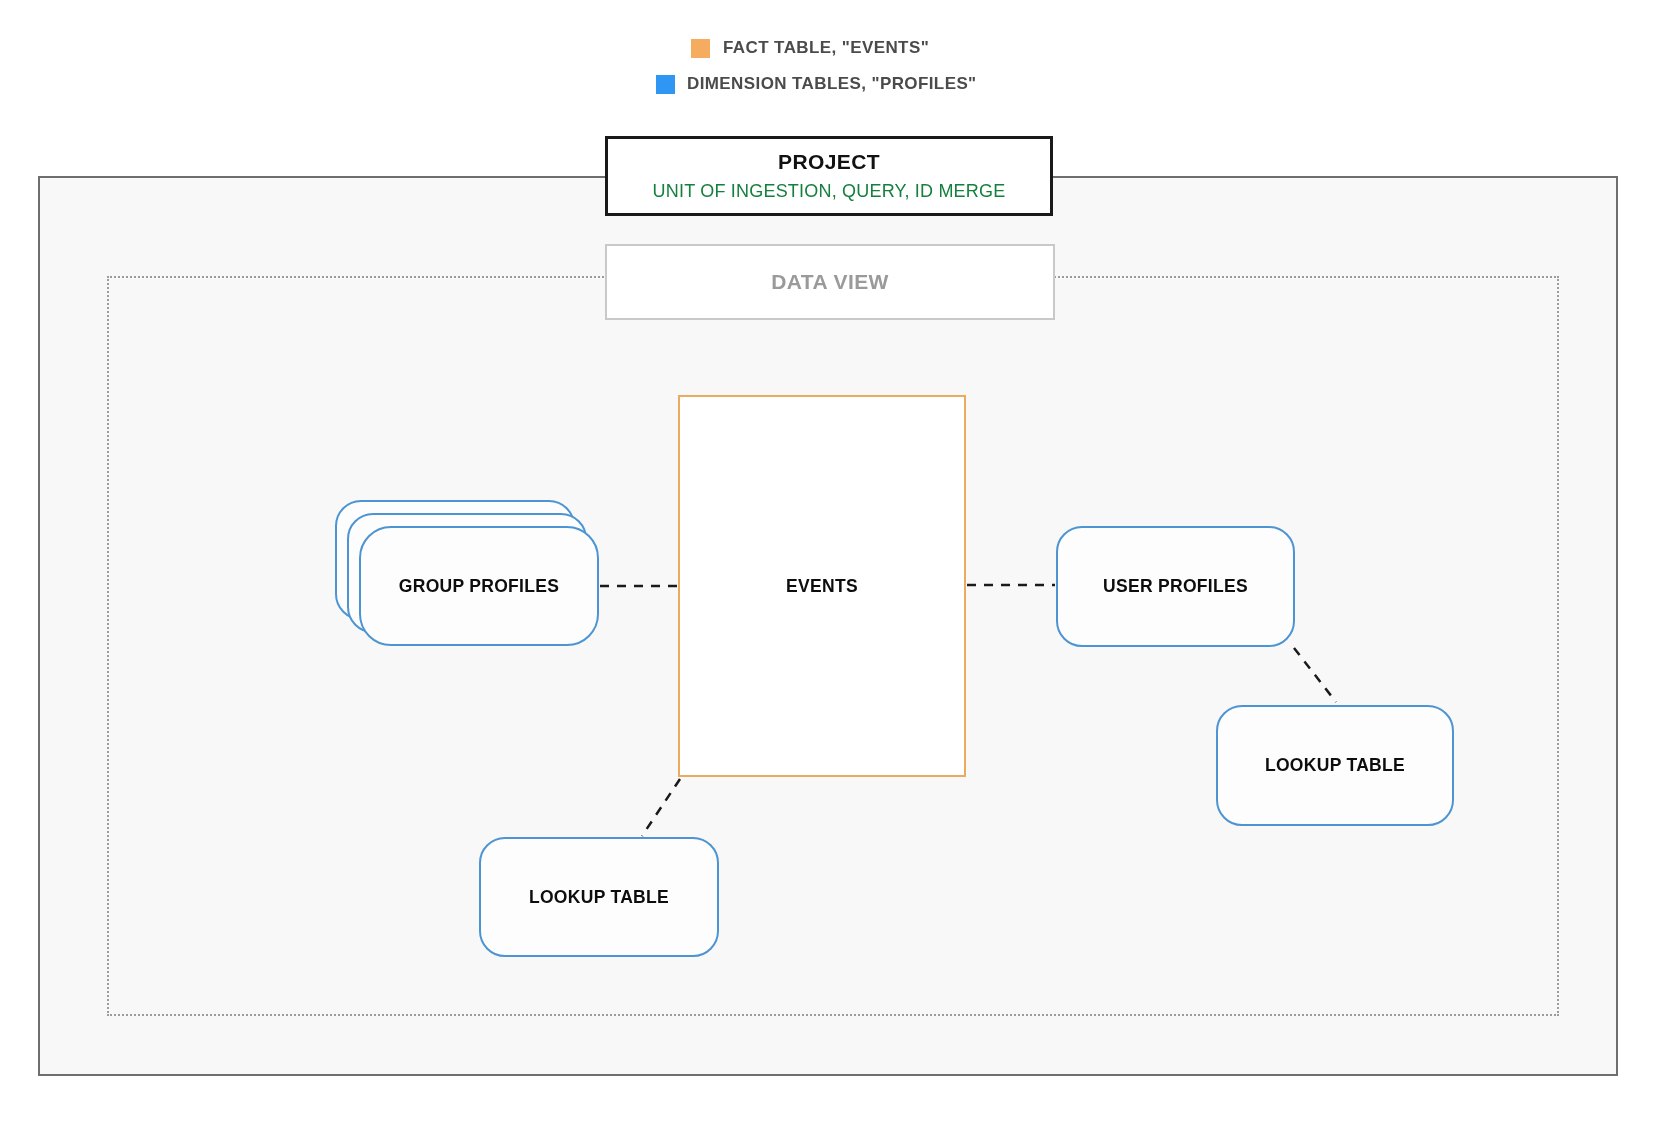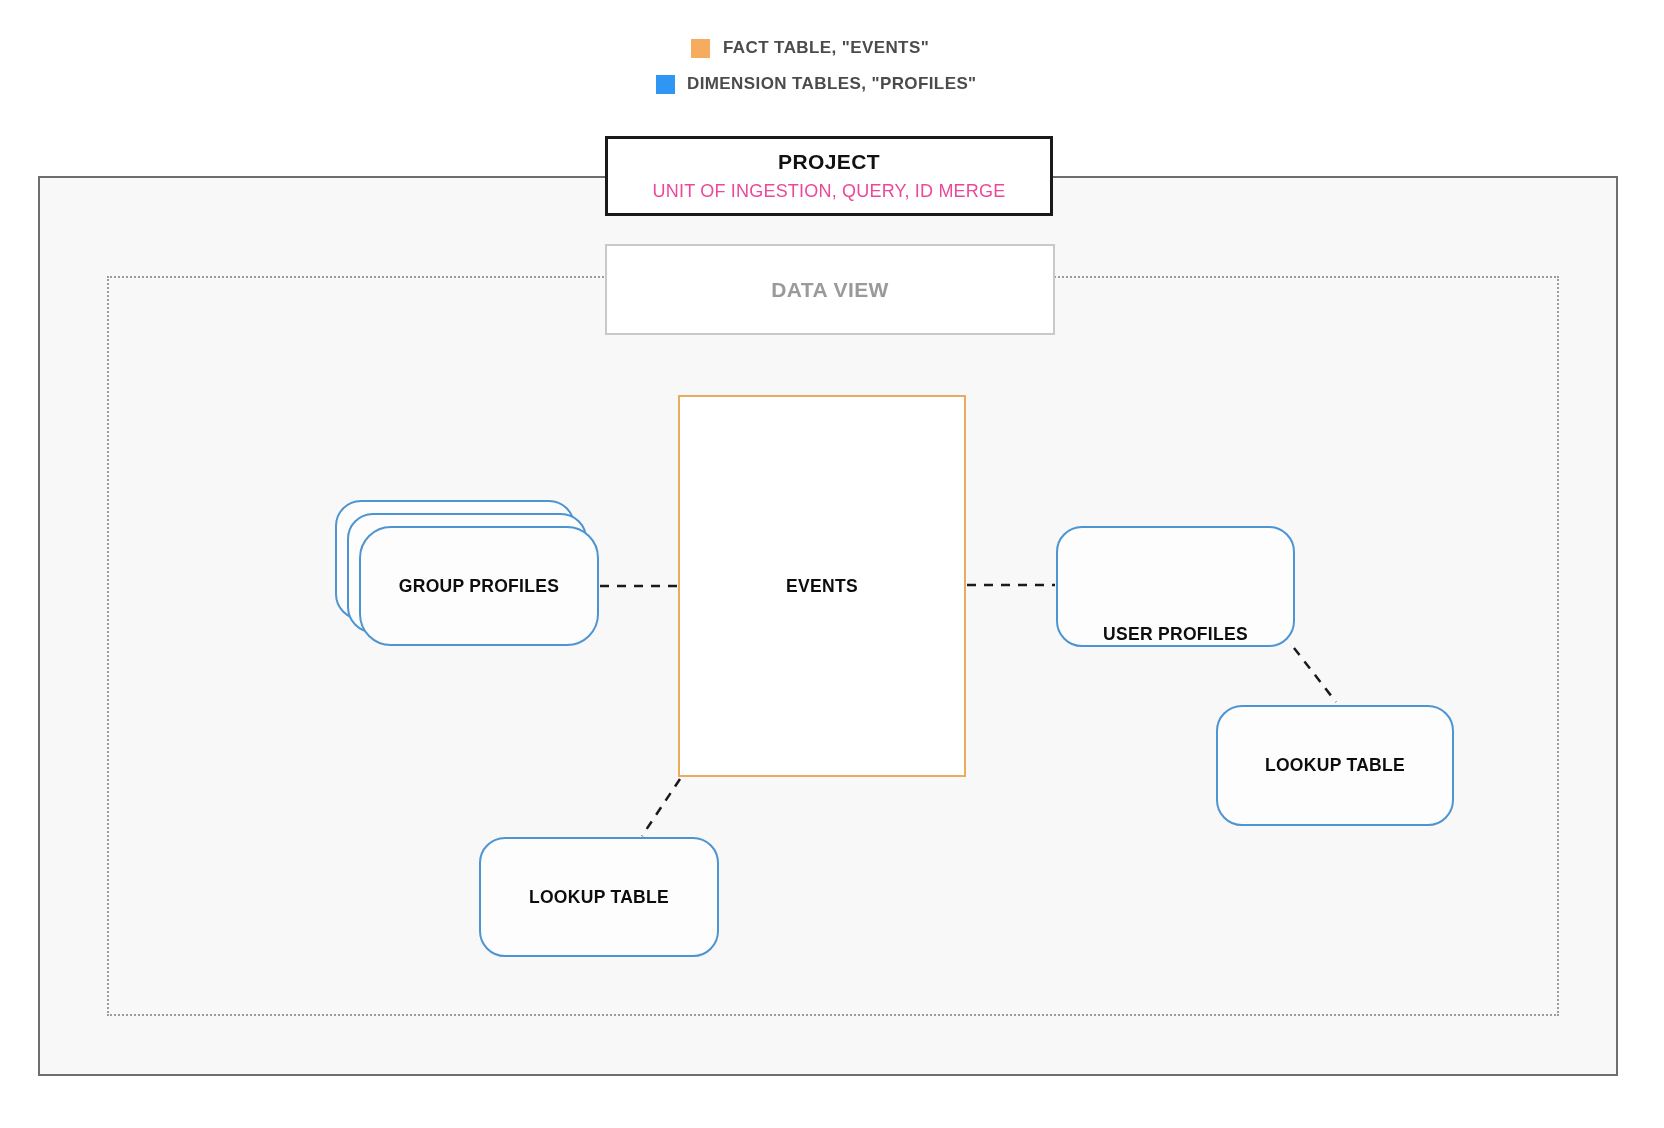--- a/index.html
+++ b/index.html
@@ -38,23 +38,23 @@
   
   .header-box {
     display: flex; flex-direction: column; align-items: center; justify-content: center;
     gap: 7px; text-align: center; z-index: 5;
   }
   .project-box {
     left: 605px; top: 136px; width: 448px; height: 80px;
     background: #ffffff; border: 3px solid #1a1a1a;
   }
   .project-box .box-title { font-size: 21px; font-weight: bold; color: #111; letter-spacing: 0.4px; }
-  .project-box .box-subtitle { font-size: 18px; color: #ec4899; letter-spacing: 0.2px; }
+  .project-box .box-subtitle { font-size: 18px; color: #15803d; letter-spacing: 0.2px; }
   .data-view-box {
-    left: 605px; top: 244px; width: 450px; height: 91px;
+    left: 605px; top: 244px; width: 450px; height: 76px;
     background: #ffffff; border: 2px solid #c9c9c9;
   }
   .data-view-box .box-title { font-size: 21px; font-weight: bold; color: #9a9a9a; letter-spacing: 0.4px; }
   .data-view-box .box-subtitle { font-size: 18px; color: #aeaeae; letter-spacing: 0.2px; }
 
   
   svg.connectors {
     position: absolute; left: 0; top: 0; width: 1664px; height: 1128px;
     z-index: 3; pointer-events: none;
   }
@@ -74,21 +74,21 @@
   .blue-card {
     background: #fdfdfd; border: 2.5px solid #4d94d2; border-radius: 26px;
     z-index: 4;
   }
   .blue-node {
     display: flex; align-items: center; justify-content: center;
   }
   .card-back2 { left: 335px; top: 500px; width: 240px; height: 120px; z-index: 3; }
   .card-back1 { left: 347px; top: 513px; width: 240px; height: 120px; z-index: 4; }
   .card-front { left: 359px; top: 526px; width: 240px; height: 120px; z-index: 5; border-radius: 32px; }
-  .user-profiles { left: 1056px; top: 526px; width: 239px; height: 121px; align-items: flex-end; }
+  .user-profiles { left: 1056px; top: 526px; width: 239px; height: 121px; }
   .lookup-right  { left: 1216px; top: 705px; width: 238px; height: 121px; }
   .lookup-bottom { left: 479px;  top: 837px; width: 240px; height: 120px; }
 </style>
 </head>
 <body>
 
 <div class="abs outer-box"></div>
 <div class="abs dotted-box"></div>
 
 <div id="legend-fact" class="legend-row">

